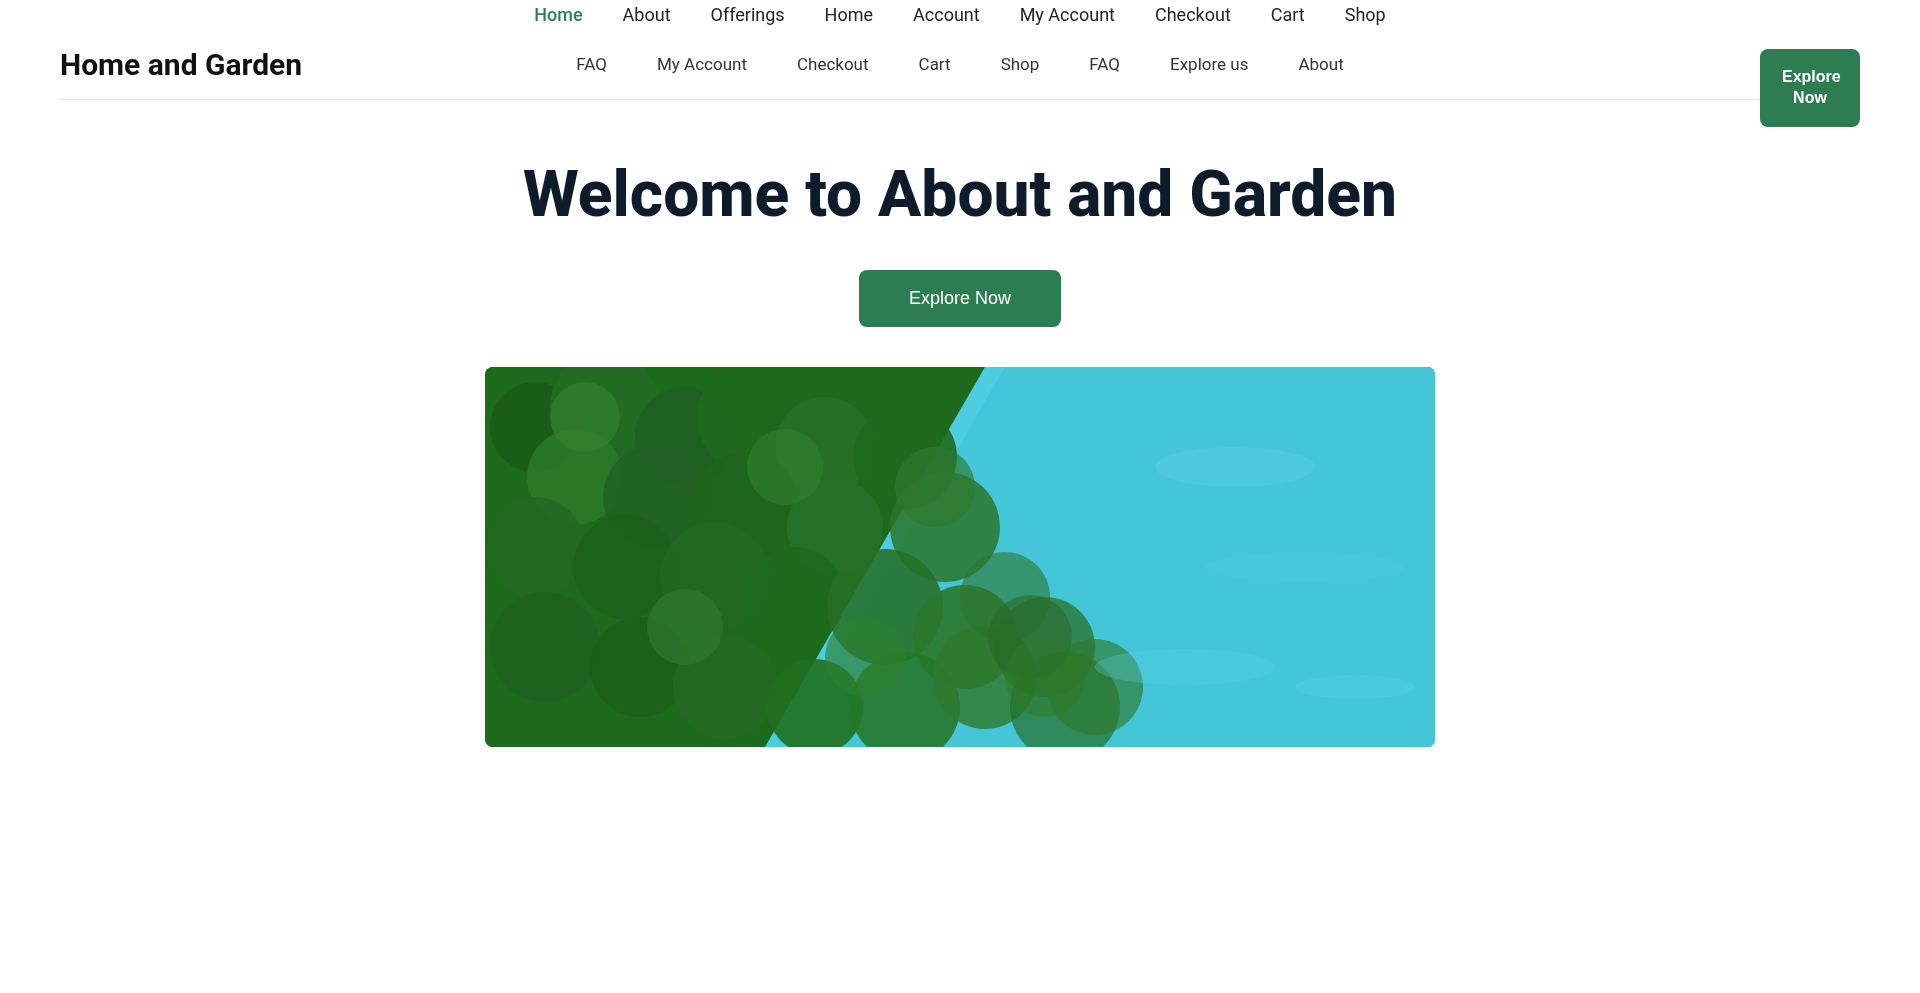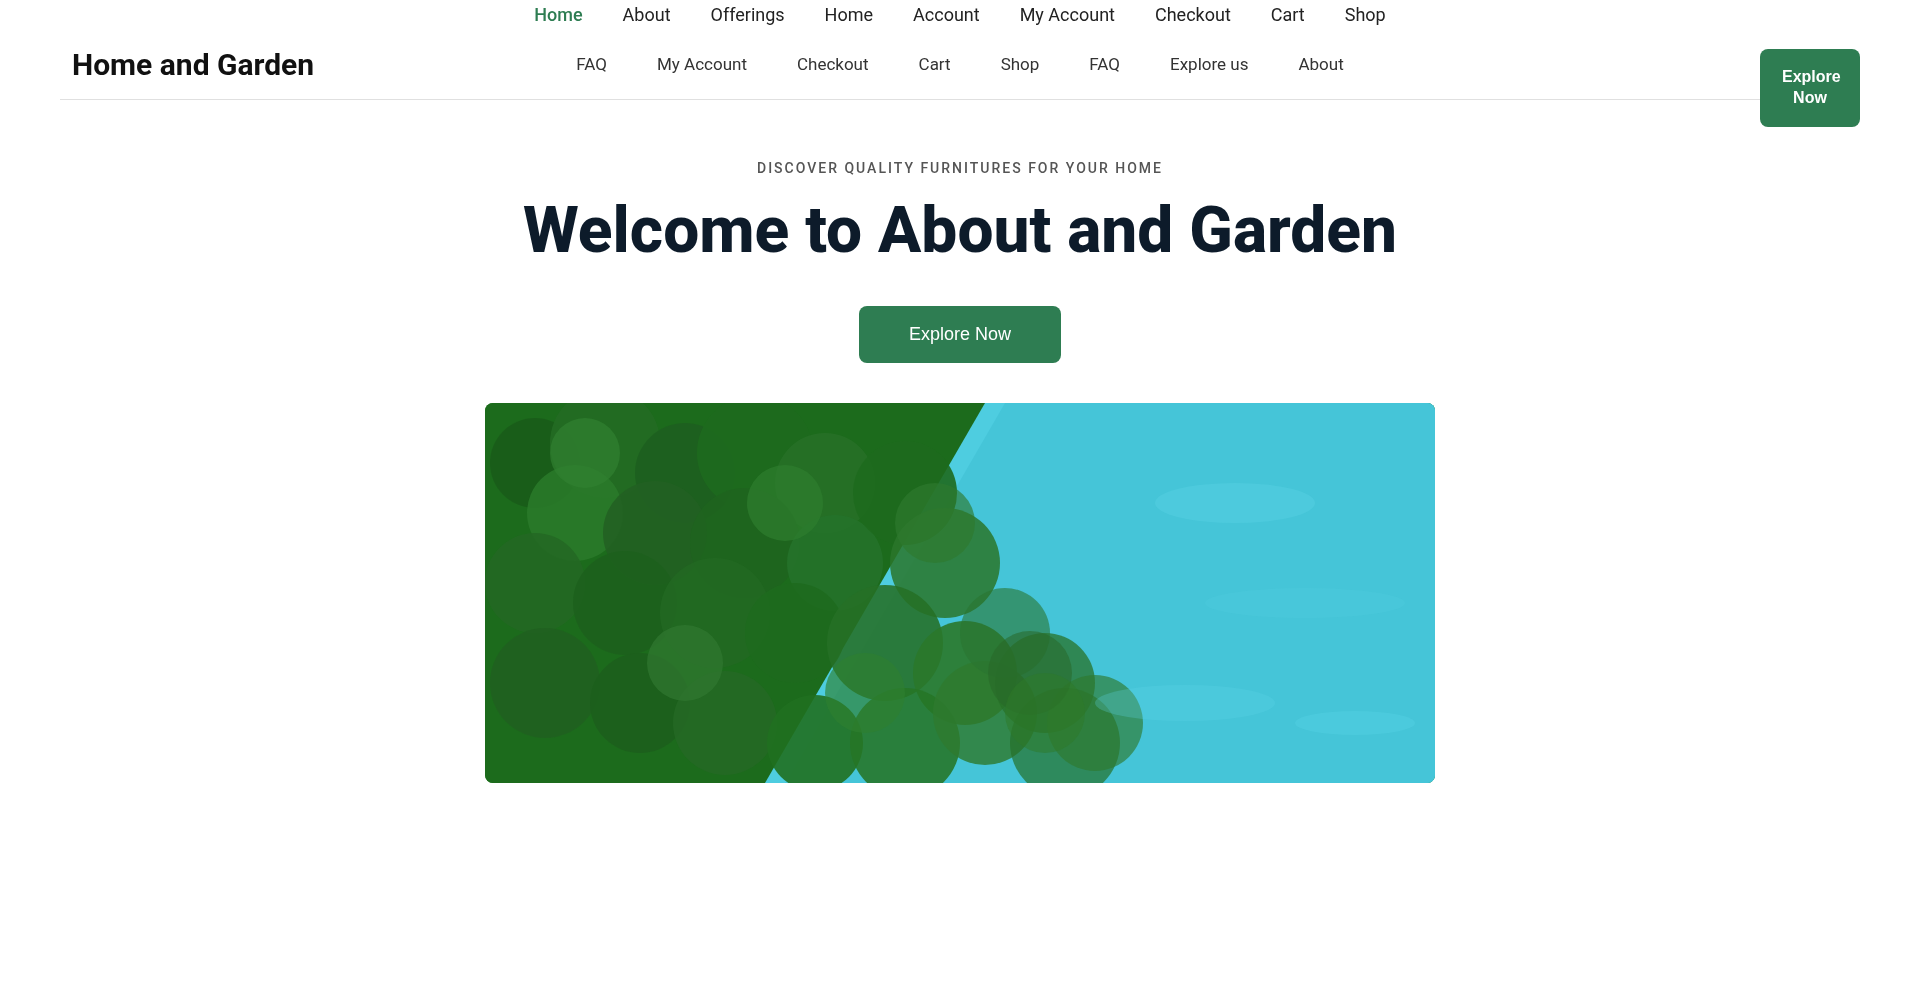--- a/index.html
+++ b/index.html
@@ -50,21 +50,20 @@
       padding: 10px 0;
       position: relative;
     }
 
     .logo {
       font-size: 30px;
       font-weight: 700;
       color: #111;
       position: absolute;
       left: 0;
-      margin-left: 12px;
     }
 
     .secondary-nav {
       display: flex;
       align-items: center;
       gap: 50px;
       margin: 0 auto;
       justify-content: center;
       width: 100%;
       padding: 15px 0;
@@ -193,21 +192,20 @@
       <a href="#">About</a>
     </nav>
 
     <button class="explore-btn-corner">Explore Now</button>
   </div>
 </header>
 
 <div class="divider-line"></div>
 
 <section class="hero">
-  <p class="hero-subtitle">DISCOVER QUALITY FURNITURES FOR YOUR HOME</p>
   <h1 class="hero-title">Welcome to About and Garden</h1>
   <button class="explore-btn-hero">Explore Now</button>
 
   
   <div class="hero-image">
     <div class="hero-image-inner">
 
       <svg class="forest-layer" viewBox="0 0 950 380" xmlns="http://www.w3.org/2000/svg">
 
         <rect width="950" height="380" fill="#1c6b1c"></rect>

